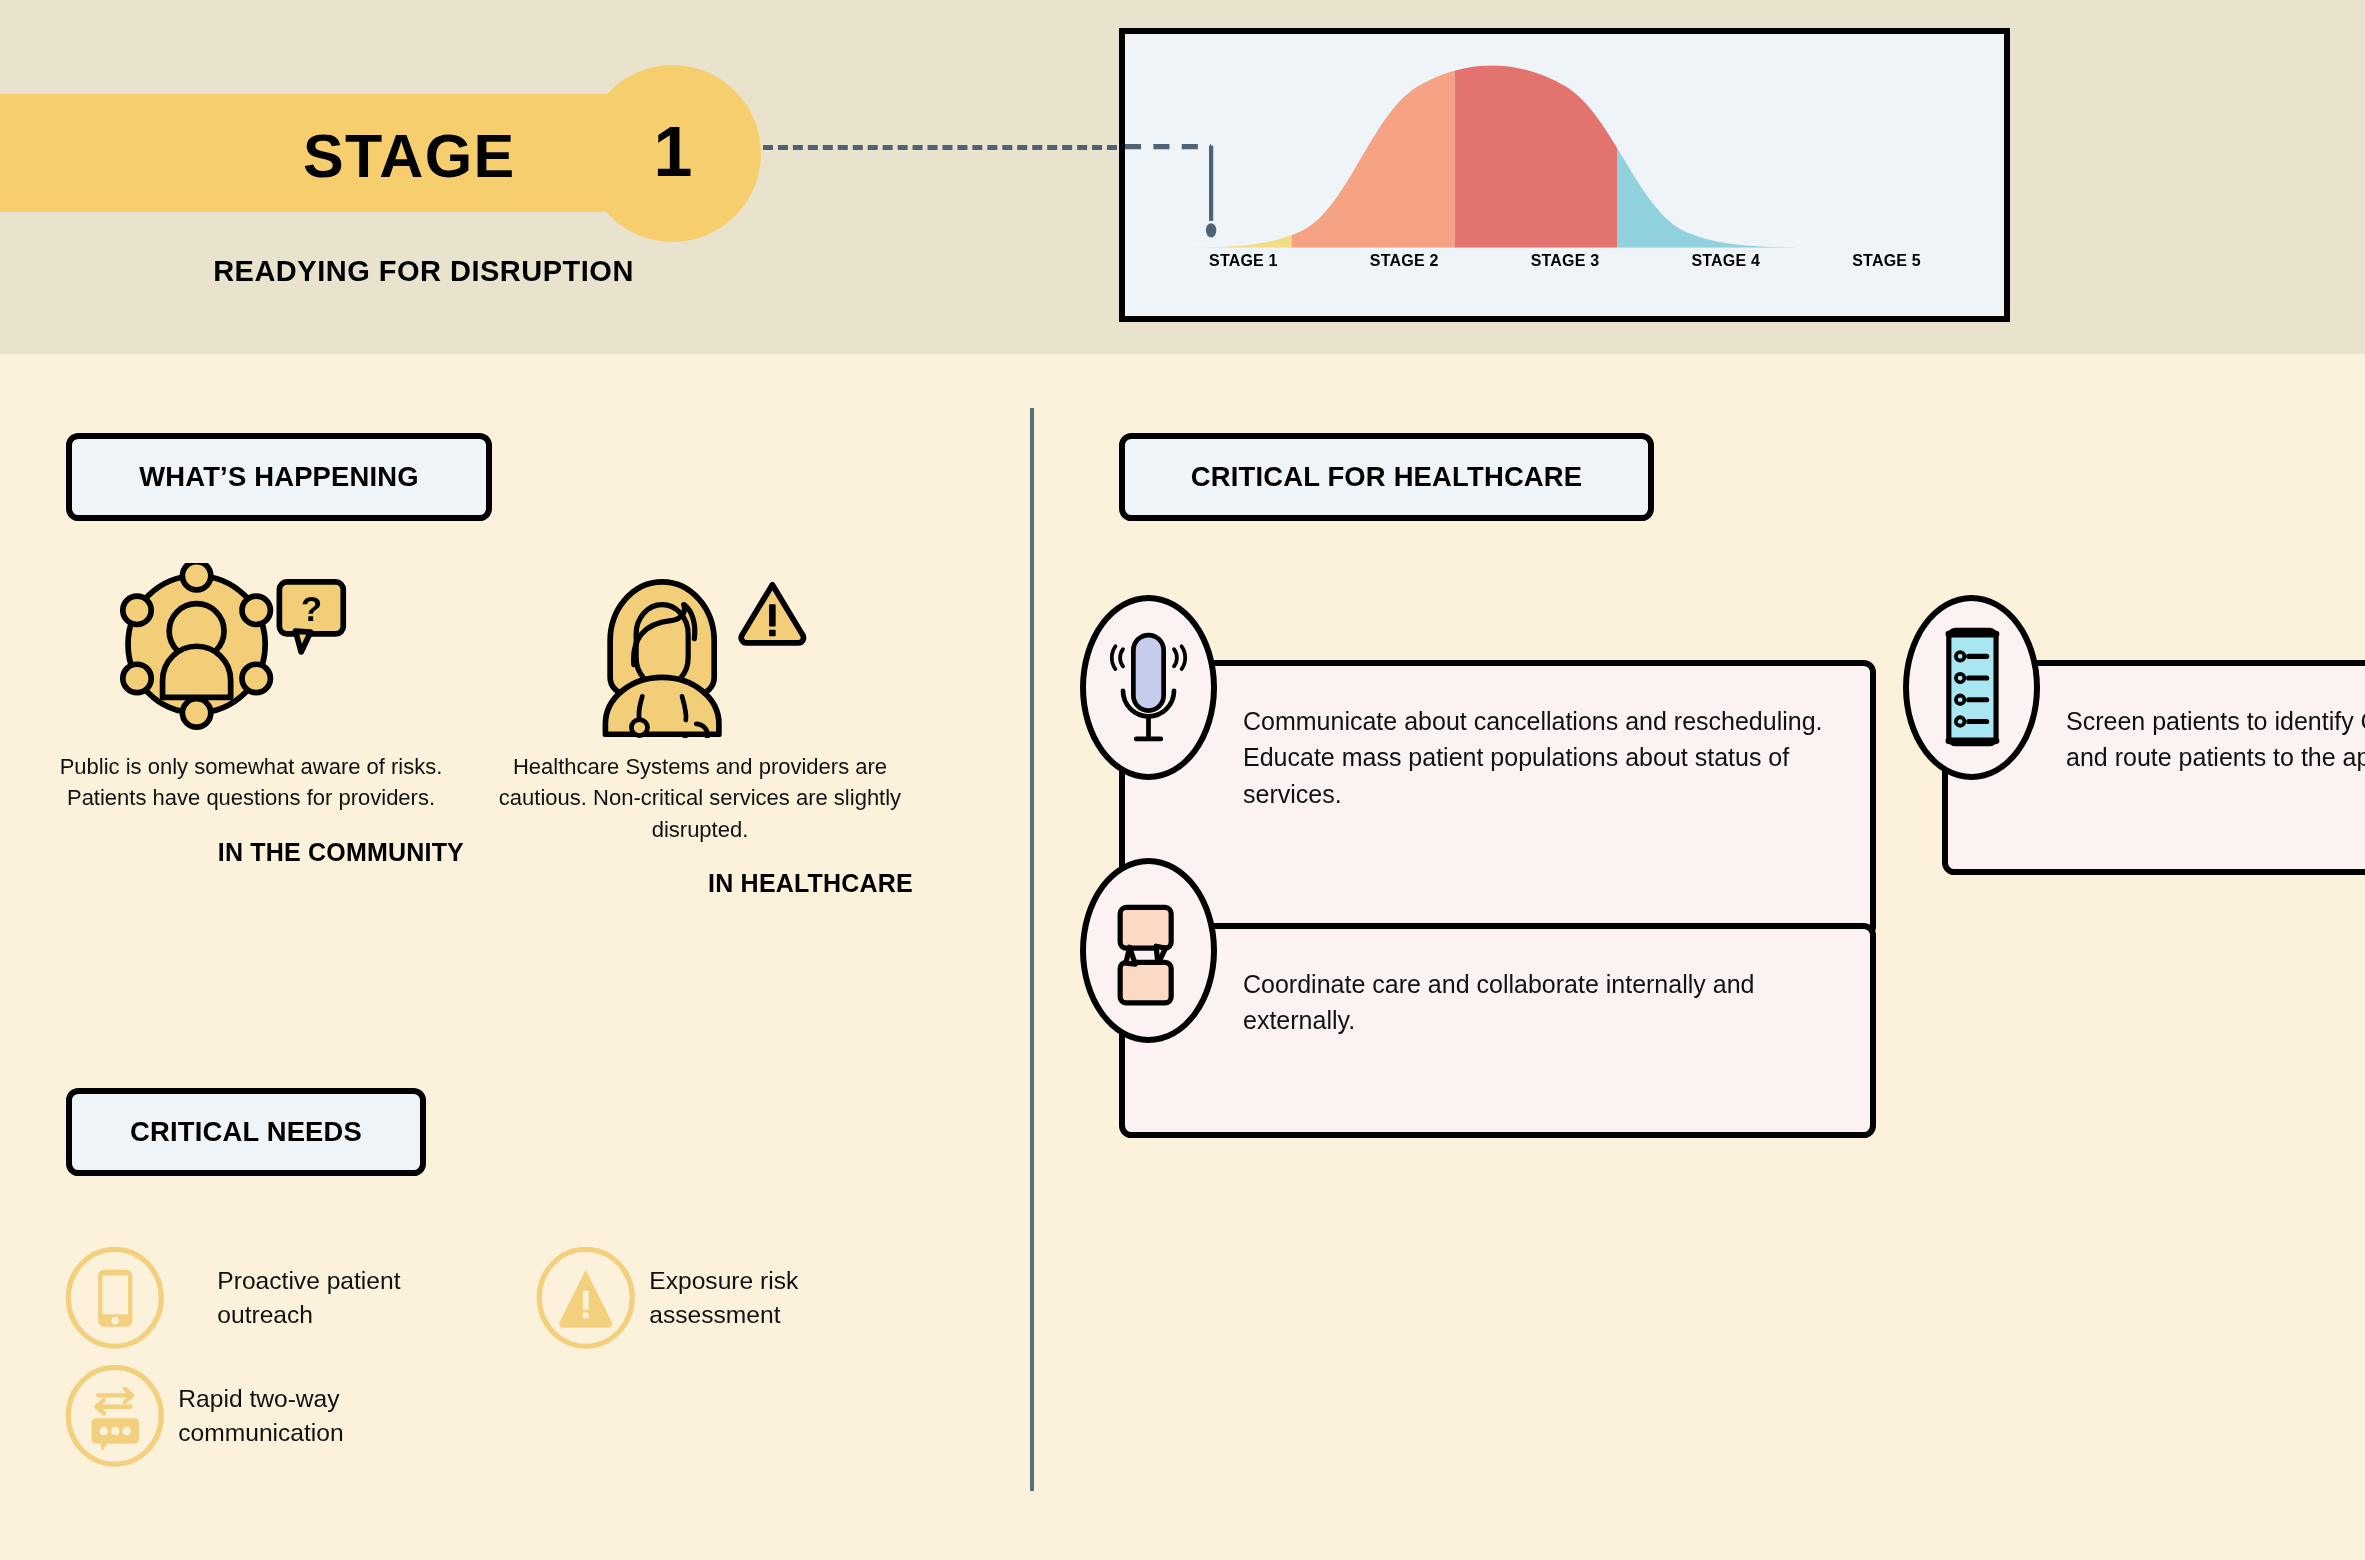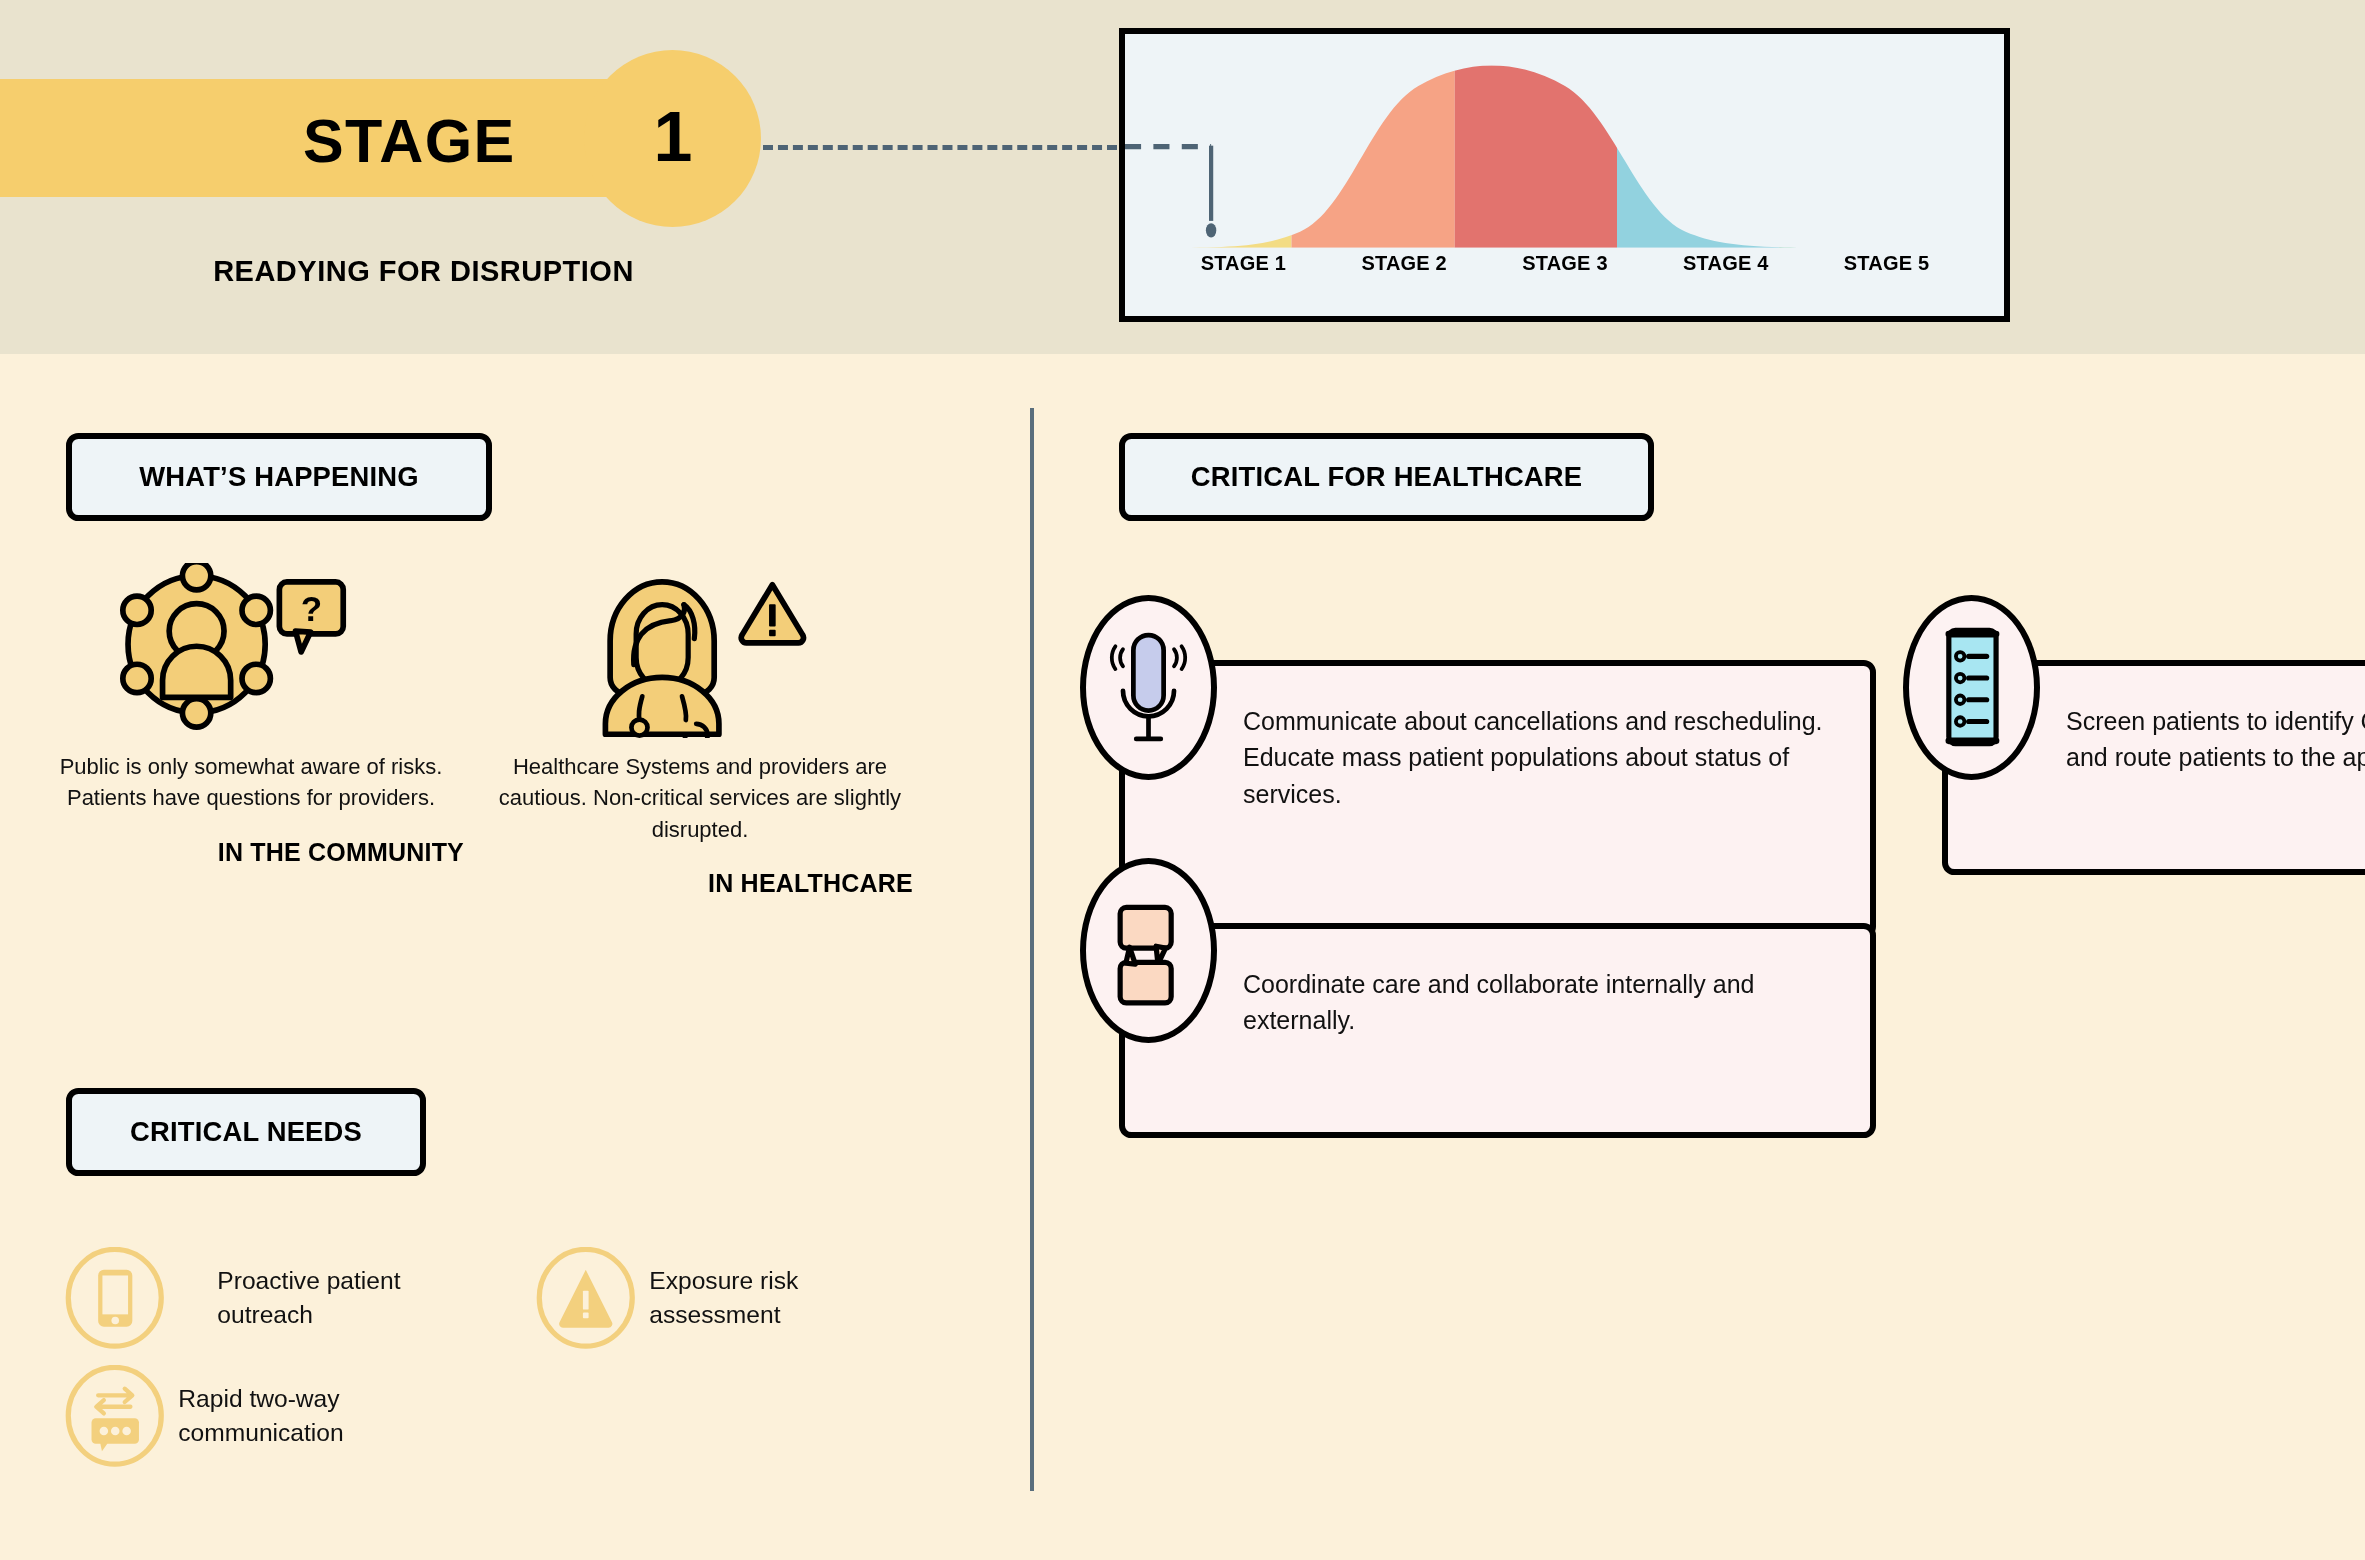--- a/index.html
+++ b/index.html
@@ -13,21 +13,21 @@
 
   
   #header-band {
     position: absolute; left: 0; top: 0;
     width: 2760px; height: 354px;
     background: #E9E3CE;
   }
 
   
   #stage-banner {
-    position: absolute; left: 0; top: 79px;
+    position: absolute; left: 0; top: 94px;
     width: 759px; height: 118px;
   }
   #stage-bar {
     position: absolute; left: 0; top: 0;
     width: 674px; height: 118px;
     background: #F6CE6D;
     border-radius: 0 8.5px 8.5px 0;
   }
   #stage-circle {
     position: absolute; left: 584px; top: -29px;
@@ -67,21 +67,21 @@
     background: #EEF4F7;
     border: 6.2px solid #000;
   }
   #curve-svg { position: absolute; left: 0; top: 0; width: 100%; height: 100%; }
   #stage-ticks {
     position: absolute; left: 38px; top: 218px;
     width: 804px; display: flex;
   }
   #stage-ticks .tick {
     flex: 1; text-align: center;
-    font-size: 20px; font-weight: 700;
+    font-size: 16px; font-weight: 700;
     color: #000; letter-spacing: 0.2px;
   }
 
   
   #divider {
     position: absolute; left: 1030px; top: 408px;
     width: 4.3px; height: 1083px;
     background: #5A6E7C;
   }
 

